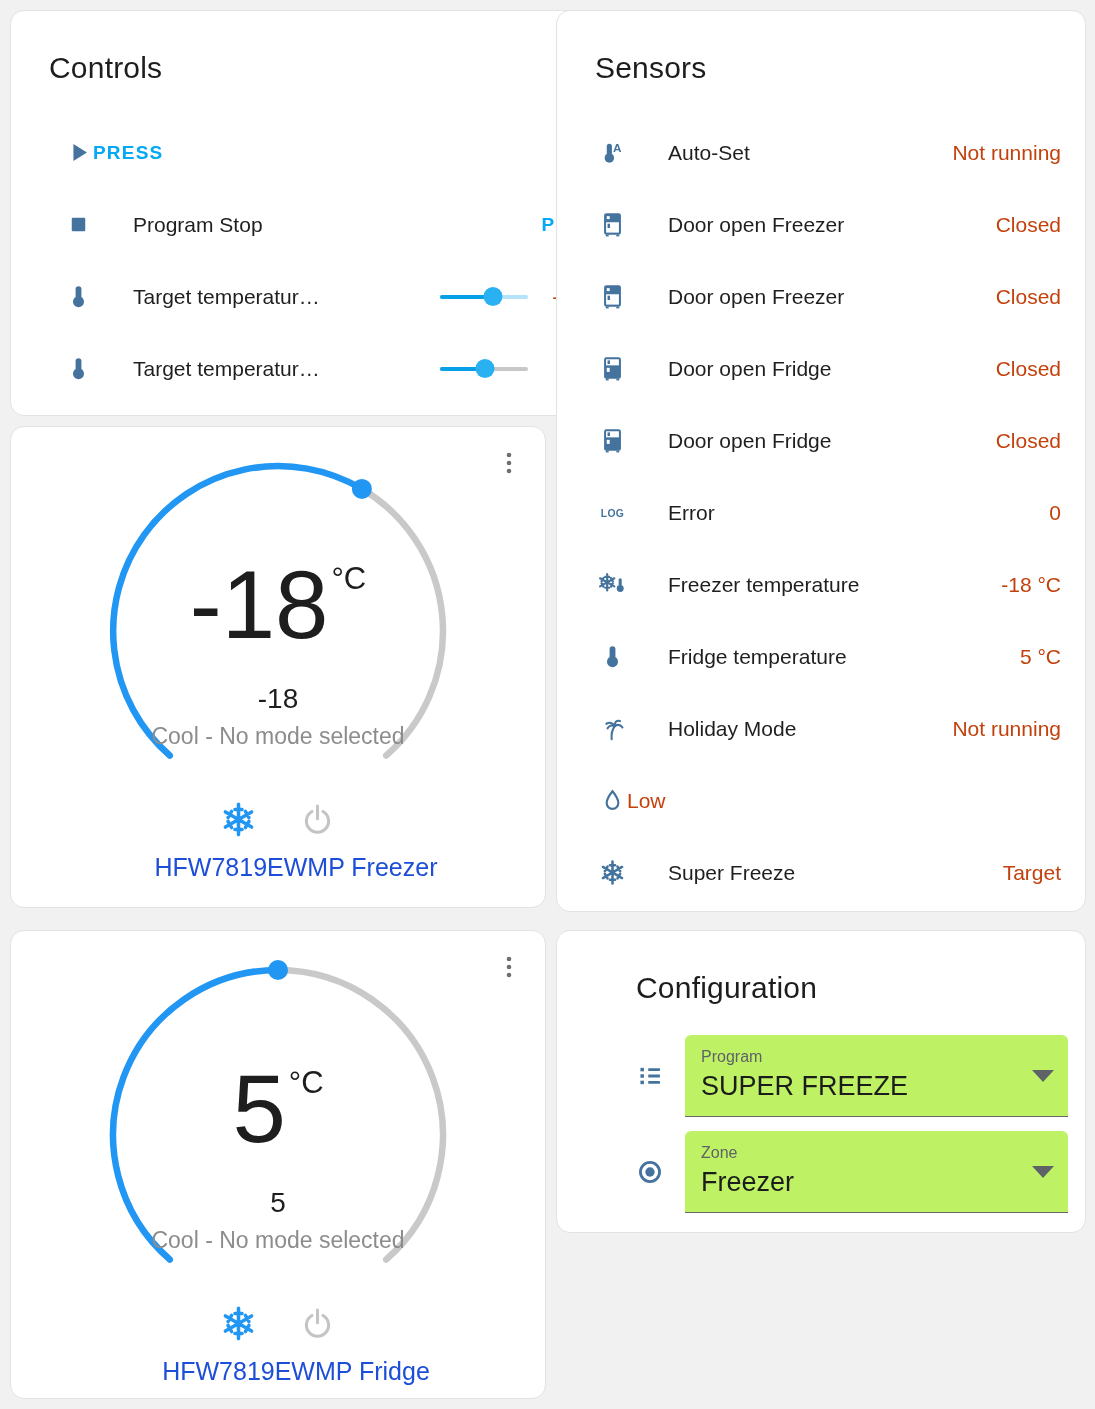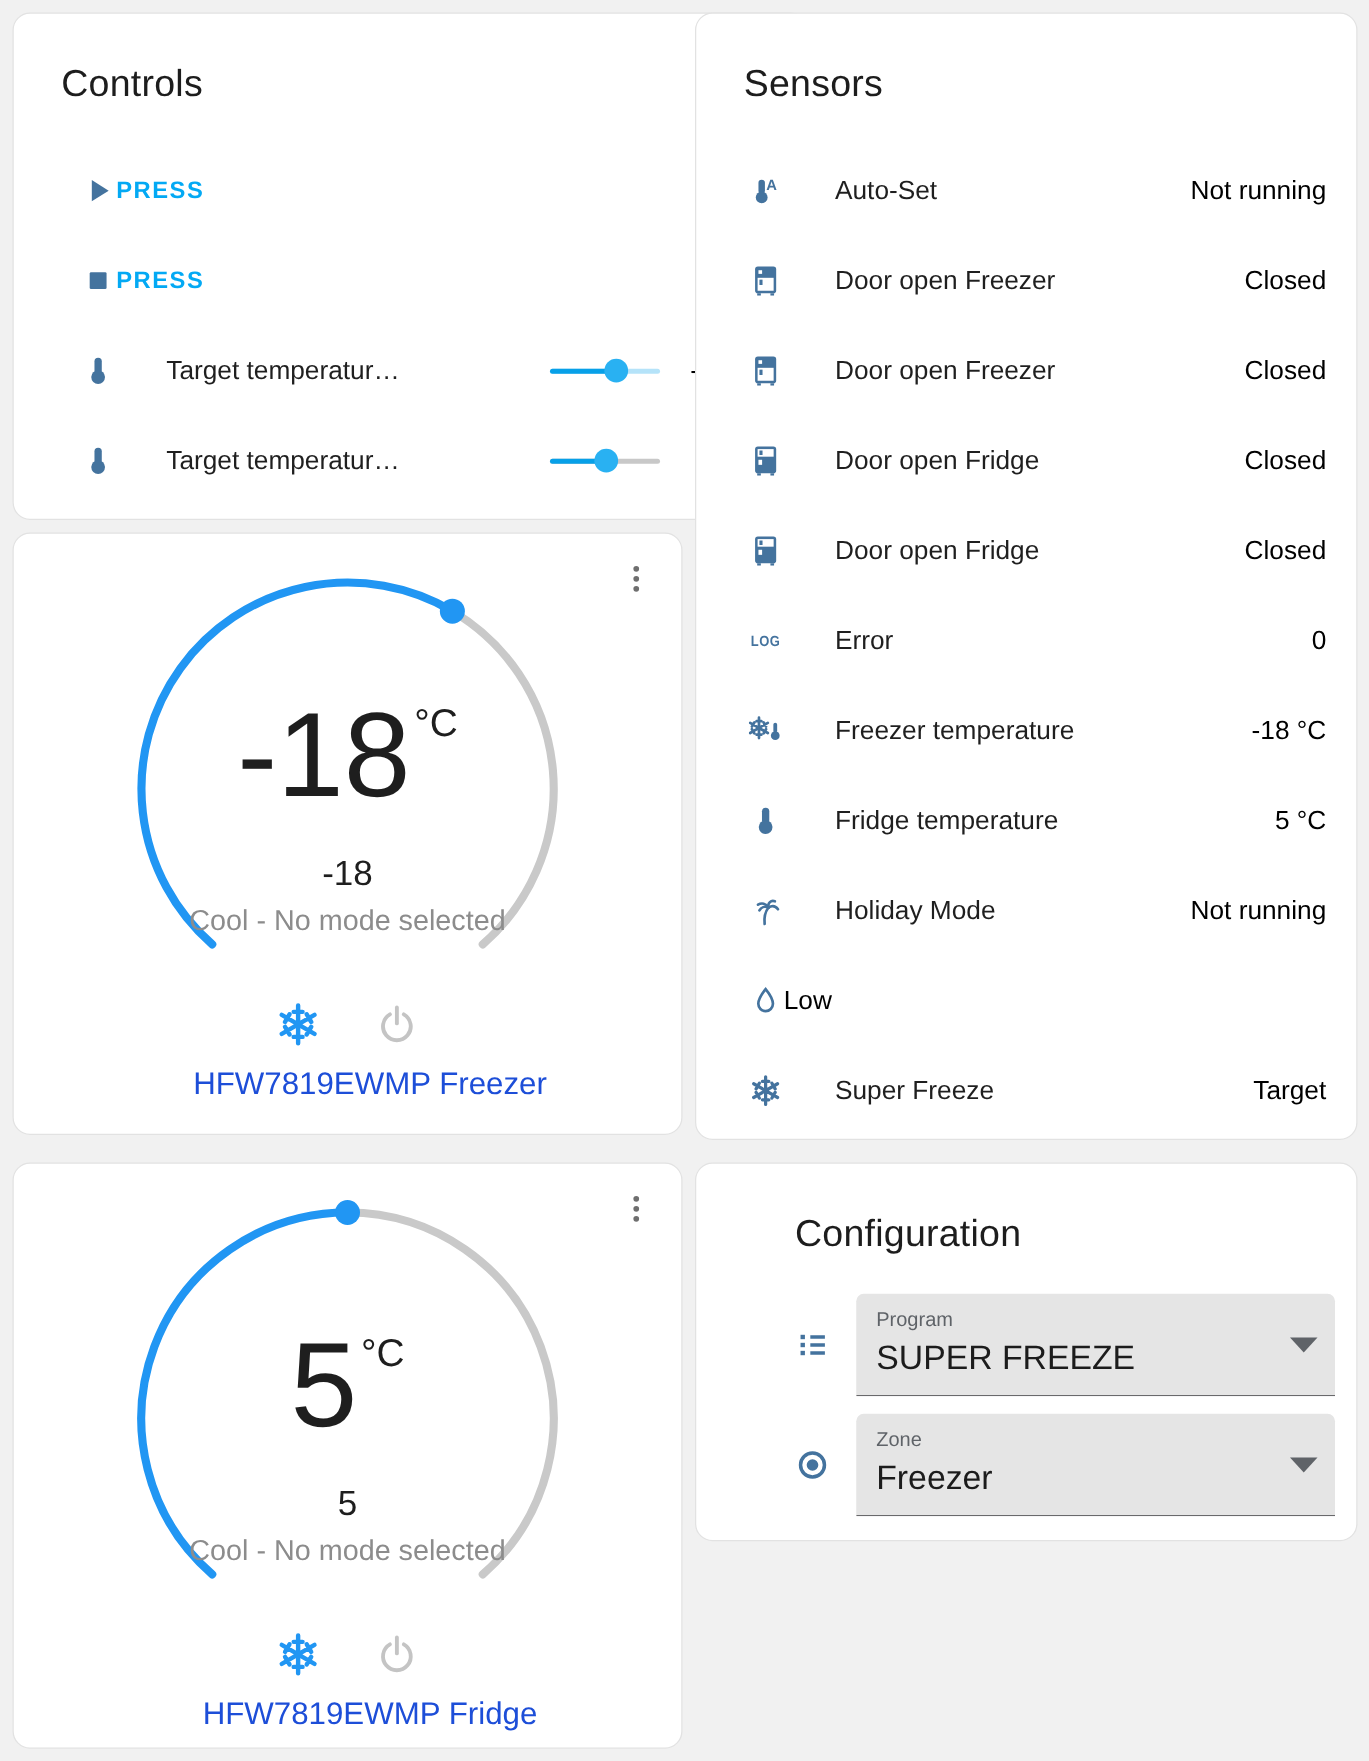--- a/index.html
+++ b/index.html
@@ -10,21 +10,21 @@
 
   
   .rows{margin-top:32px;}
   .c-row,.s-row{display:flex;align-items:center;height:72px;}
   .c-row{padding:0 33px 0 54px;}
   .s-row{padding:0 24px 0 42px;}
   .row-icon{flex:0 0 28px;height:28px;color:var(--icon-blue);}
   .row-icon svg{width:27px;height:27px;display:block;}
   .row-label{margin-left:40px;flex:1;font-size:21px;color:#1f1f1f;white-space:nowrap;overflow:hidden;}
   .s-row .row-label{margin-left:41px;}
-  .row-value{font-size:21px;color:#000000;text-align:right;white-space:nowrap;}
+  .row-value{font-size:21px;color:#c2410c;text-align:right;white-space:nowrap;}
   .c-row .row-value{width:84px;}
   .press{font-size:19px;font-weight:700;letter-spacing:1.2px;color:var(--accent);cursor:pointer;}
 
   
   .slider{position:relative;width:88px;height:28px;flex:0 0 88px;cursor:pointer;}
   .sl-track{position:absolute;left:0;top:12px;width:100%;height:4px;border-radius:2px;background:#c8c8c8;}
   .sl-fill{position:absolute;left:0;top:12px;height:4px;border-radius:2px;background:#07a0e8;}
   .sl-knob{position:absolute;top:4px;width:19px;height:19px;border-radius:50%;background:#29b1f2;transform:translateX(-50%);}
 
   
@@ -41,21 +41,21 @@
   .mode-icon{color:#c4c4c4;cursor:pointer;}
   .mode-icon.active{color:var(--dial-blue);}
   .mode-icon svg{width:37px;height:37px;display:block;}
   .thermo-name{text-align:center;font-size:25px;color:#1d4ed8;margin-top:14px;margin-left:36px;}
 
   
   .cfg-rows{margin-top:30px;}
   .cfg-row{display:flex;align-items:center;margin:0 17px 14px 38px;}
   .cfg-icon{flex:0 0 28px;}
   .cfg-icon svg{width:28px;height:28px;}
-  .select-field{position:relative;flex:1;margin-left:21px;height:82px;background:#e5e5e5;
+  .select-field{position:relative;flex:1;margin-left:21px;height:82px;background:#bef264;
                 border-radius:6px 6px 0 0;border-bottom:1px solid #69696b;box-sizing:border-box;
                 padding:13px 48px 0 16px;cursor:pointer;}
   .select-label{font-size:16px;color:#5f6368;}
   .select-value{font-size:27px;color:#1c1c1c;margin-top:5px;white-space:nowrap;}
   .dd-arrow{position:absolute;right:14px;top:35px;width:0;height:0;
             border-left:11px solid transparent;border-right:11px solid transparent;border-top:12px solid #5f6368;}
 </style>
 </head>
 <body>
 
@@ -71,20 +71,21 @@
             </svg>
           </span>
     <span class="press">PRESS</span>
   </div>
         <div class="c-row">
     <span class="row-icon">
             <svg viewBox="0 0 24 24">
               <rect x="6" y="6" width="12" height="12" rx="1" fill="currentColor"></rect>
             </svg>
           </span>
+    <span class="row-label">Program Stop</span>
     <span class="press">PRESS</span>
   </div>
         <div class="c-row">
     <span class="row-icon">
             <svg viewBox="0 0 24 24">
               <rect x="9.4" y="2.8" width="5.2" height="11.5" rx="2.6" fill="currentColor"></rect>
               <circle cx="12" cy="16.6" r="4.9" fill="currentColor"></circle>
             </svg>
           </span>
     <span class="row-label">Target temperatur…</span>

